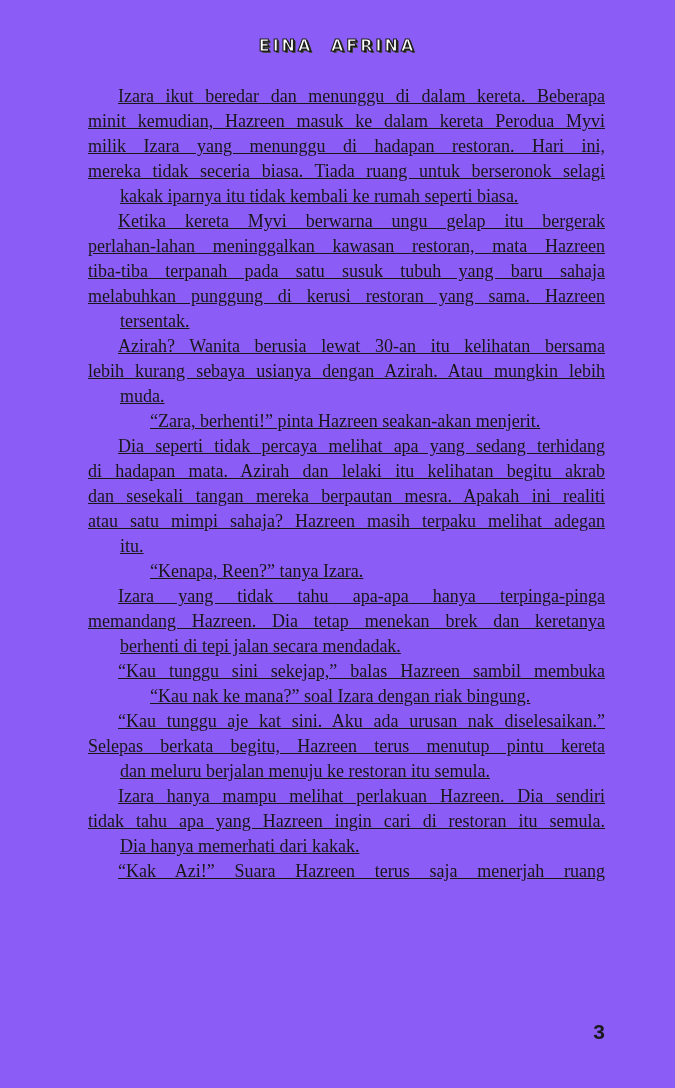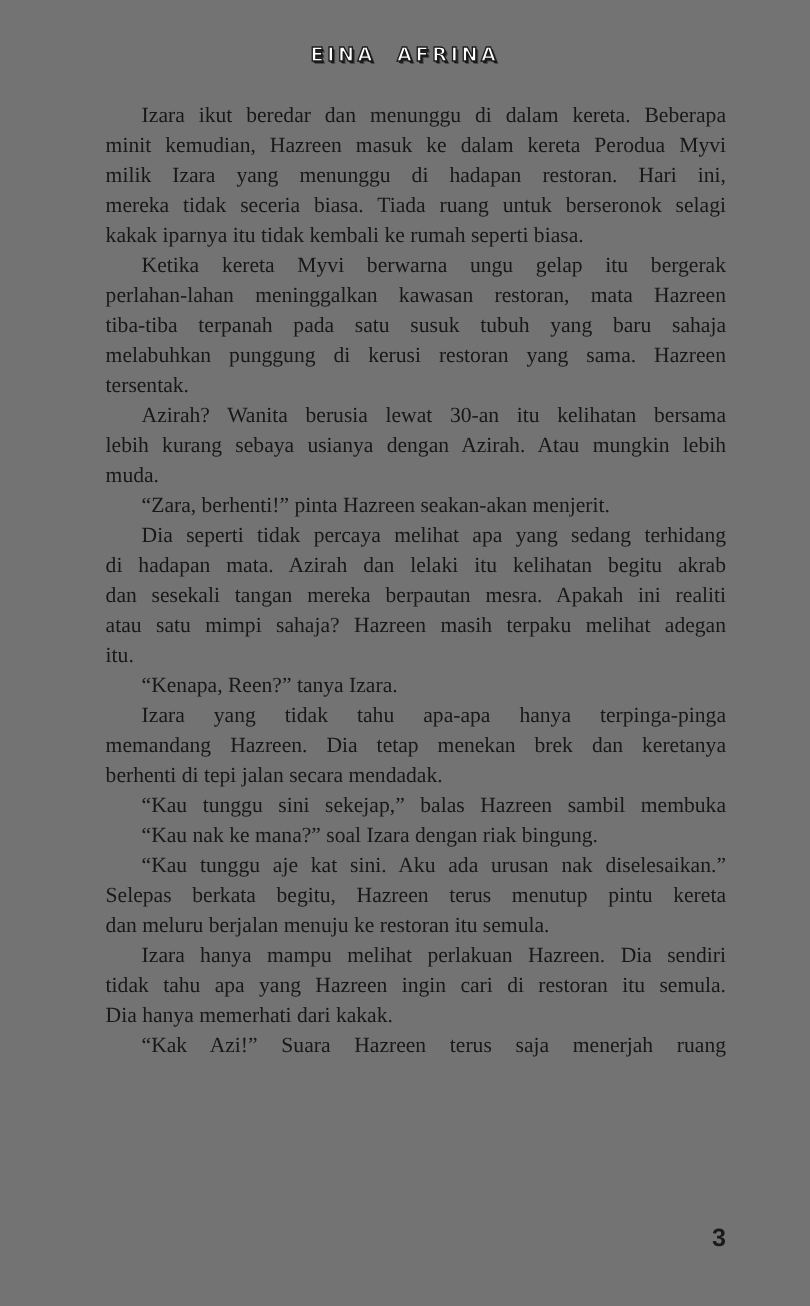--- a/index.html
+++ b/index.html
@@ -4,21 +4,21 @@
 <style>
   html, body {
     margin: 0;
     padding: 0;
     background: #ffffff;
   }
   .page {
     position: relative;
     width: 675px;
     height: 1088px;
-    background: #737373;
+    background: #8b5cf6;
     overflow: hidden;
     font-family: "Liberation Serif", serif;
     color: #181818;
   }
   .running-header {
     position: absolute;
     top: 36px;
     left: 0;
     width: 675px;
     text-align: center;
@@ -34,30 +34,30 @@
     text-shadow: 1.4px 1.4px 0 #1a1a1a, 2.2px 2.2px 0 #4a4a4a;
   }
   .body-text {
     position: absolute;
     top: 84px;
     left: 88px;
     width: 517px;
     font-size: 18px;
     line-height: 25px;
   }
-  .paragraph { margin: 0; }
+  .paragraph { margin: 0; text-decoration: underline; }
   .line {
     text-align: justify;
     text-align-last: justify;
     white-space: normal;
     height: 25px;
     overflow: visible;
   }
   .line.first { text-indent: 30px; }
-  .line.end { text-align-last: left; }
+  .line.end { text-align-last: left; margin-left: 32px; }
   .page-number {
     position: absolute;
     top: 1020px;
     left: 88px;
     width: 517px;
     text-align: right;
     font-family: "Liberation Sans", sans-serif;
     font-weight: bold;
     font-size: 21px;
     color: #1a1a1a;

